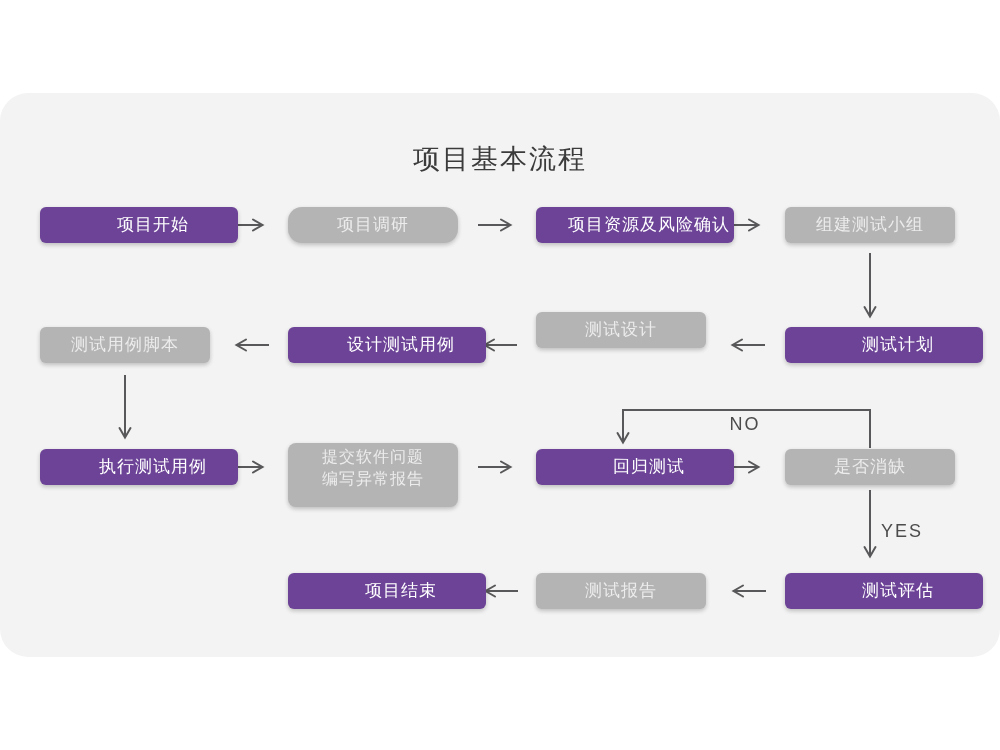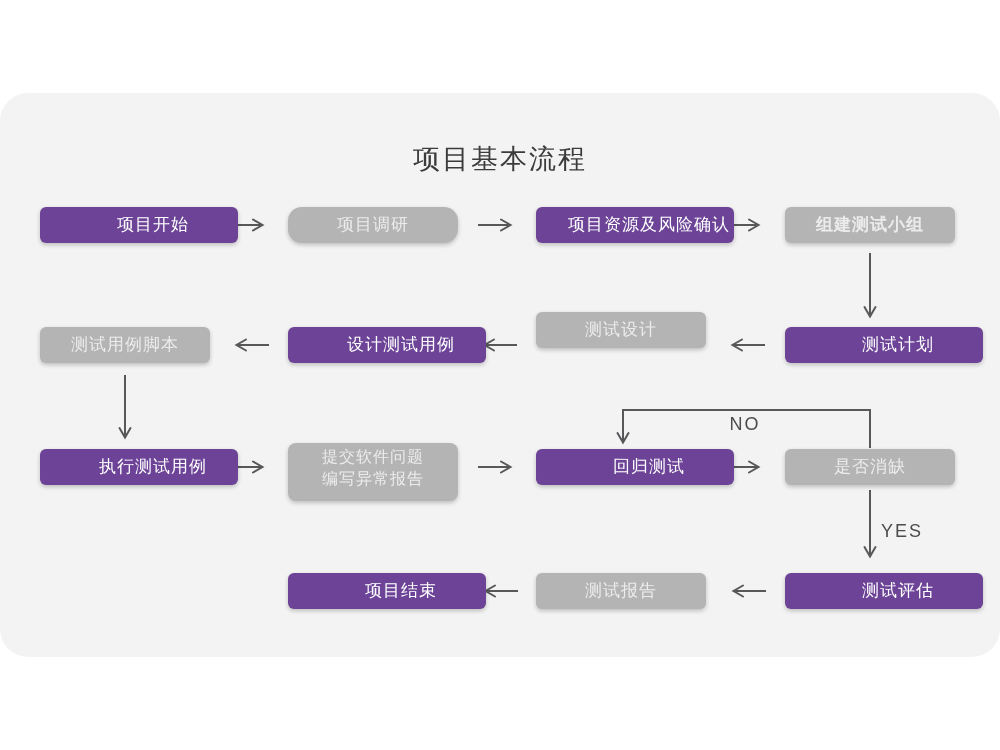--- a/index.html
+++ b/index.html
@@ -55,21 +55,21 @@
     padding-left: 28px;
   }
   .node.gray {
     background: #b4b4b4;
     color: #ececec;
   }
   .node.tall {
     height: 50px;
     line-height: 22px;
     padding-top: 3px;
-    padding-bottom: 5px;
+    padding-bottom: 11px;
     box-sizing: content-box;
     border-radius: 8px;
   }
   .node.tall span { display: block; }
   .arrows {
     position: absolute;
     left: 0;
     top: 0;
     width: 1000px;
     height: 750px;
@@ -139,21 +139,21 @@
 
   <div class="node purple" style="left:40px; top:207px;">
     <span>项目开始</span>
   </div>
   <div class="node gray" style="left:288px; top:207px;border-radius:14px;">
     <span>项目调研</span>
   </div>
   <div class="node purple" style="left:536px; top:207px;">
     <span>项目资源及风险确认</span>
   </div>
-  <div class="node gray" style="left:785px; top:207px;font-weight:bold;">
+  <div class="node gray" style="left:785px; top:207px;">
     <span>组建测试小组</span>
   </div>
 
   <div class="node gray" style="left:40px; top:327px;">
     <span>测试用例脚本</span>
   </div>
   <div class="node purple" style="left:288px; top:327px;">
     <span>设计测试用例</span>
   </div>
   <div class="node gray" style="left:536px; top:312px;">

